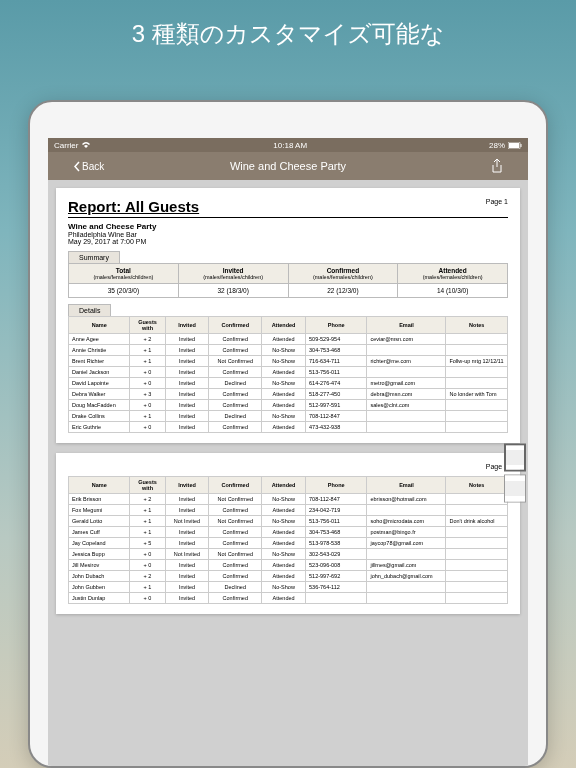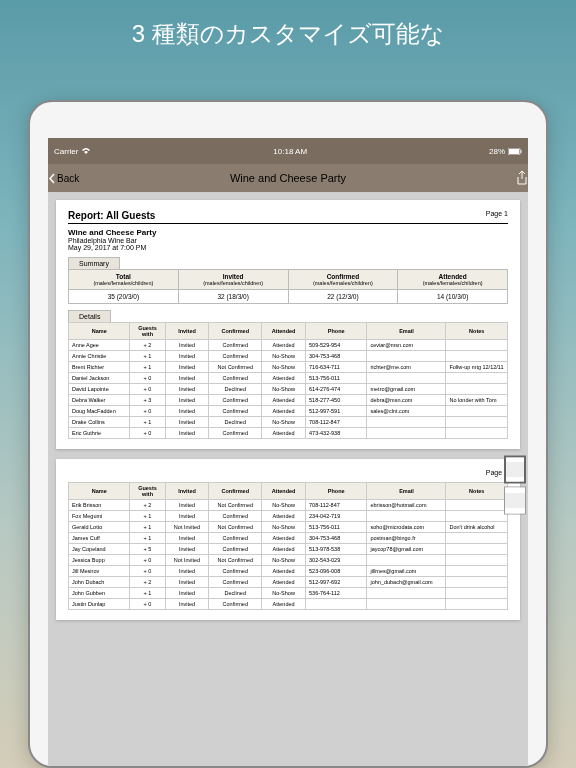--- a/index.html
+++ b/index.html
@@ -1,30 +1,30 @@
 <!DOCTYPE html>
 <html><head>
 <meta charset="utf-8">
 <style>
 * { margin: 0; padding: 0; box-sizing: border-box; font-family: -apple-system, Helvetica, Arial, sans-serif; }
 body { width: 576px; height: 768px; background: linear-gradient(180deg, #5a9ba8 0%, #7fb5bd 30%, #b8c9c2 70%, #d4cdb8 100%); overflow: hidden; position: relative; }
 .marketing-text { text-align: center; color: #fff; font-size: 24px; font-weight: 300; padding: 18px 20px 8px; line-height: 1.3; }
 .ipad-frame { position: absolute; top: 100px; left: 28px; width: 520px; height: 668px; background: #f5f5f5; border-radius: 24px; border: 2px solid #888; overflow: hidden; box-shadow: 0 4px 20px rgba(0,0,0,0.2); }
 .ipad-inner { position: absolute; top: 36px; left: 18px; right: 18px; bottom: 0; background: #e8e8e8; overflow: hidden; }
-.status-bar { height: 26px; background: #7a6d5f; display: flex; justify-content: space-between; align-items: center; padding: 0 6px; font-size: 8px; color: #fff; }
+.status-bar { height: 14px; background: #7a6d5f; display: flex; justify-content: space-between; align-items: center; padding: 0 6px; font-size: 8px; color: #fff; }
 .status-left, .status-right { display: flex; align-items: center; gap: 3px; }
-.nav-bar { height: 28px; background: #8a7d6f; display: flex; align-items: center; justify-content: space-between; padding: 0 0; color: #000000; position: relative; }
+.nav-bar { height: 28px; background: #8a7d6f; display: flex; align-items: center; justify-content: space-between; padding: 0 25px; color: #ffffff; position: relative; }
 .back-btn { display: flex; align-items: center; font-size: 10px; gap: 2px; }
 .nav-title { position: absolute; left: 50%; transform: translateX(-50%); font-size: 11px; font-weight: 500; }
 .share-icon { width: 12px; height: 14px; }
 .content-area { background: #d0d0d0; height: calc(100% - 42px); overflow: hidden; position: relative; padding: 8px 8px 0 8px; }
 .pdf-pages { display: flex; flex-direction: column; gap: 10px; }
 .pdf-page { background: #fff; padding: 10px 12px; box-shadow: 0 1px 3px rgba(0,0,0,0.2); font-size: 7px; }
 .report-header { display: flex; justify-content: space-between; border-bottom: 1px solid #000; padding-bottom: 2px; margin-bottom: 4px; }
-.report-title { font-weight: bold; font-size: 10px; }
+.report-title { font-weight: bold; font-size: 15px; text-decoration: underline; }
 .page-num { font-size: 7px; }
 .event-info { margin-bottom: 6px; }
 .event-name { font-weight: bold; font-size: 8px; }
 .event-details { font-size: 7px; }
 .section-label { display: inline-block; background: #e8e4dc; padding: 2px 10px; font-size: 7px; border: 1px solid #bbb; border-bottom: none; }
 .summary-table { width: 100%; border-collapse: collapse; margin-bottom: 6px; }
 .summary-table th, .summary-table td { border: 1px solid #bbb; padding: 3px; text-align: center; font-size: 6.5px; }
 .summary-table th { background: #f0ede5; font-weight: bold; }
 .summary-table th .sub { display: block; font-weight: normal; font-size: 5.5px; }
 .details-table { width: 100%; border-collapse: collapse; }

